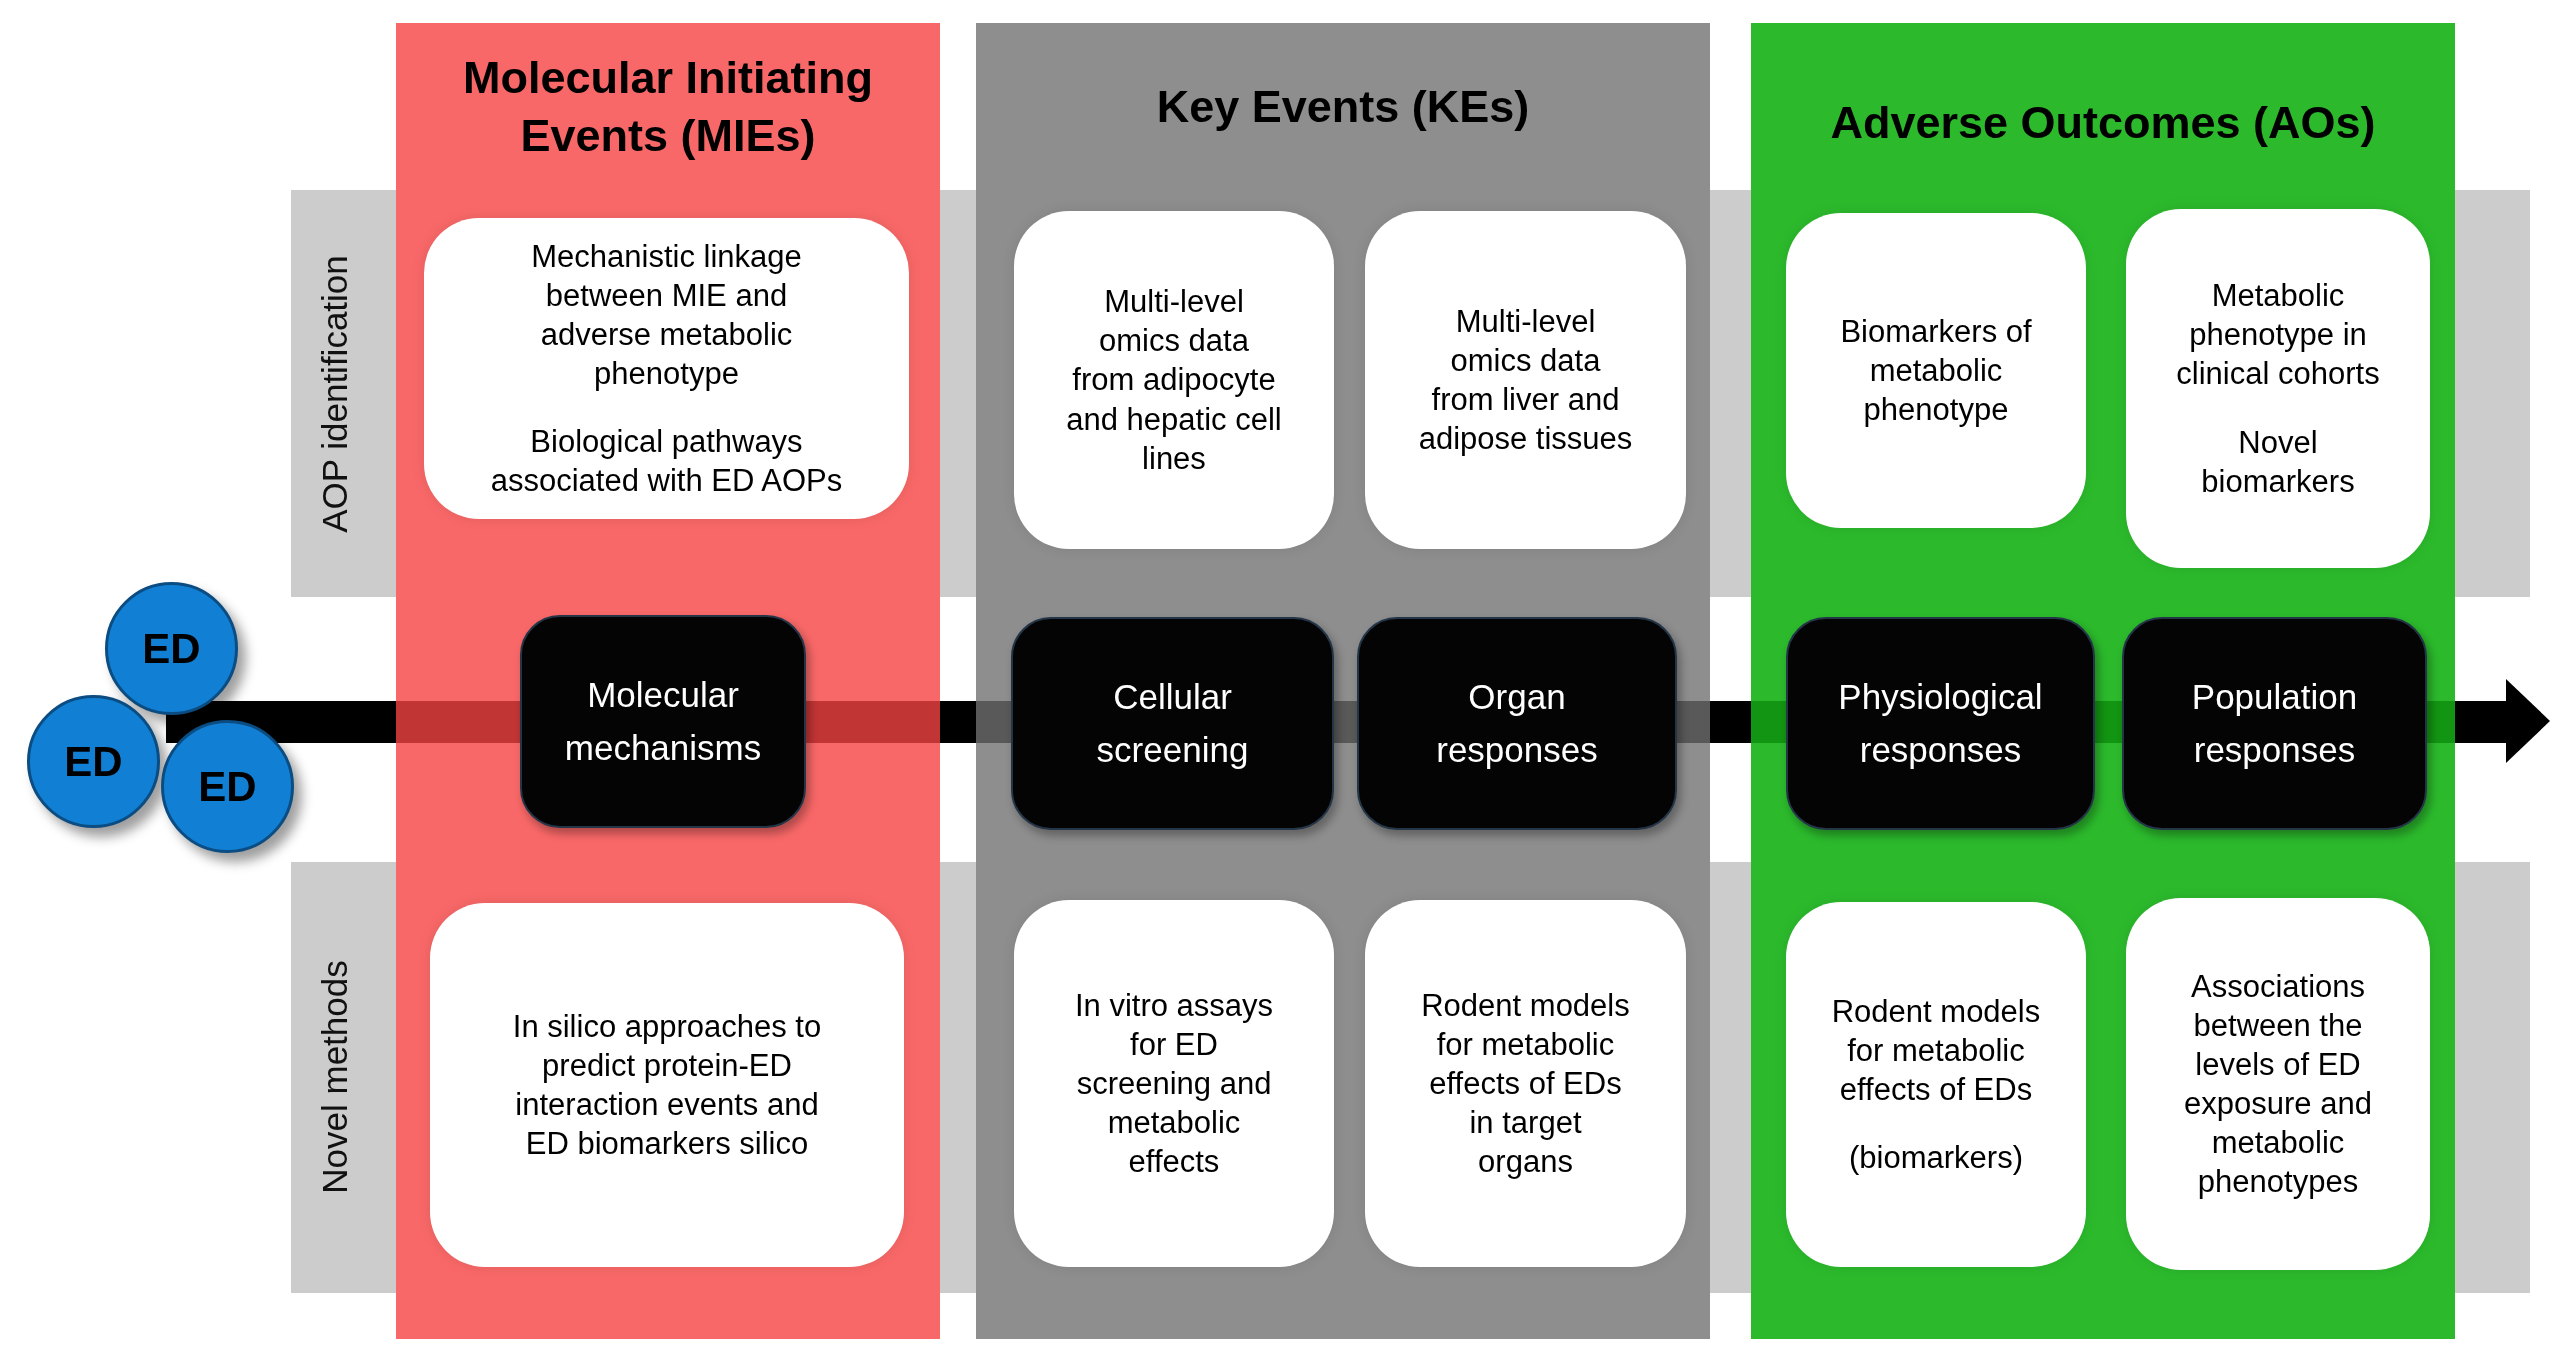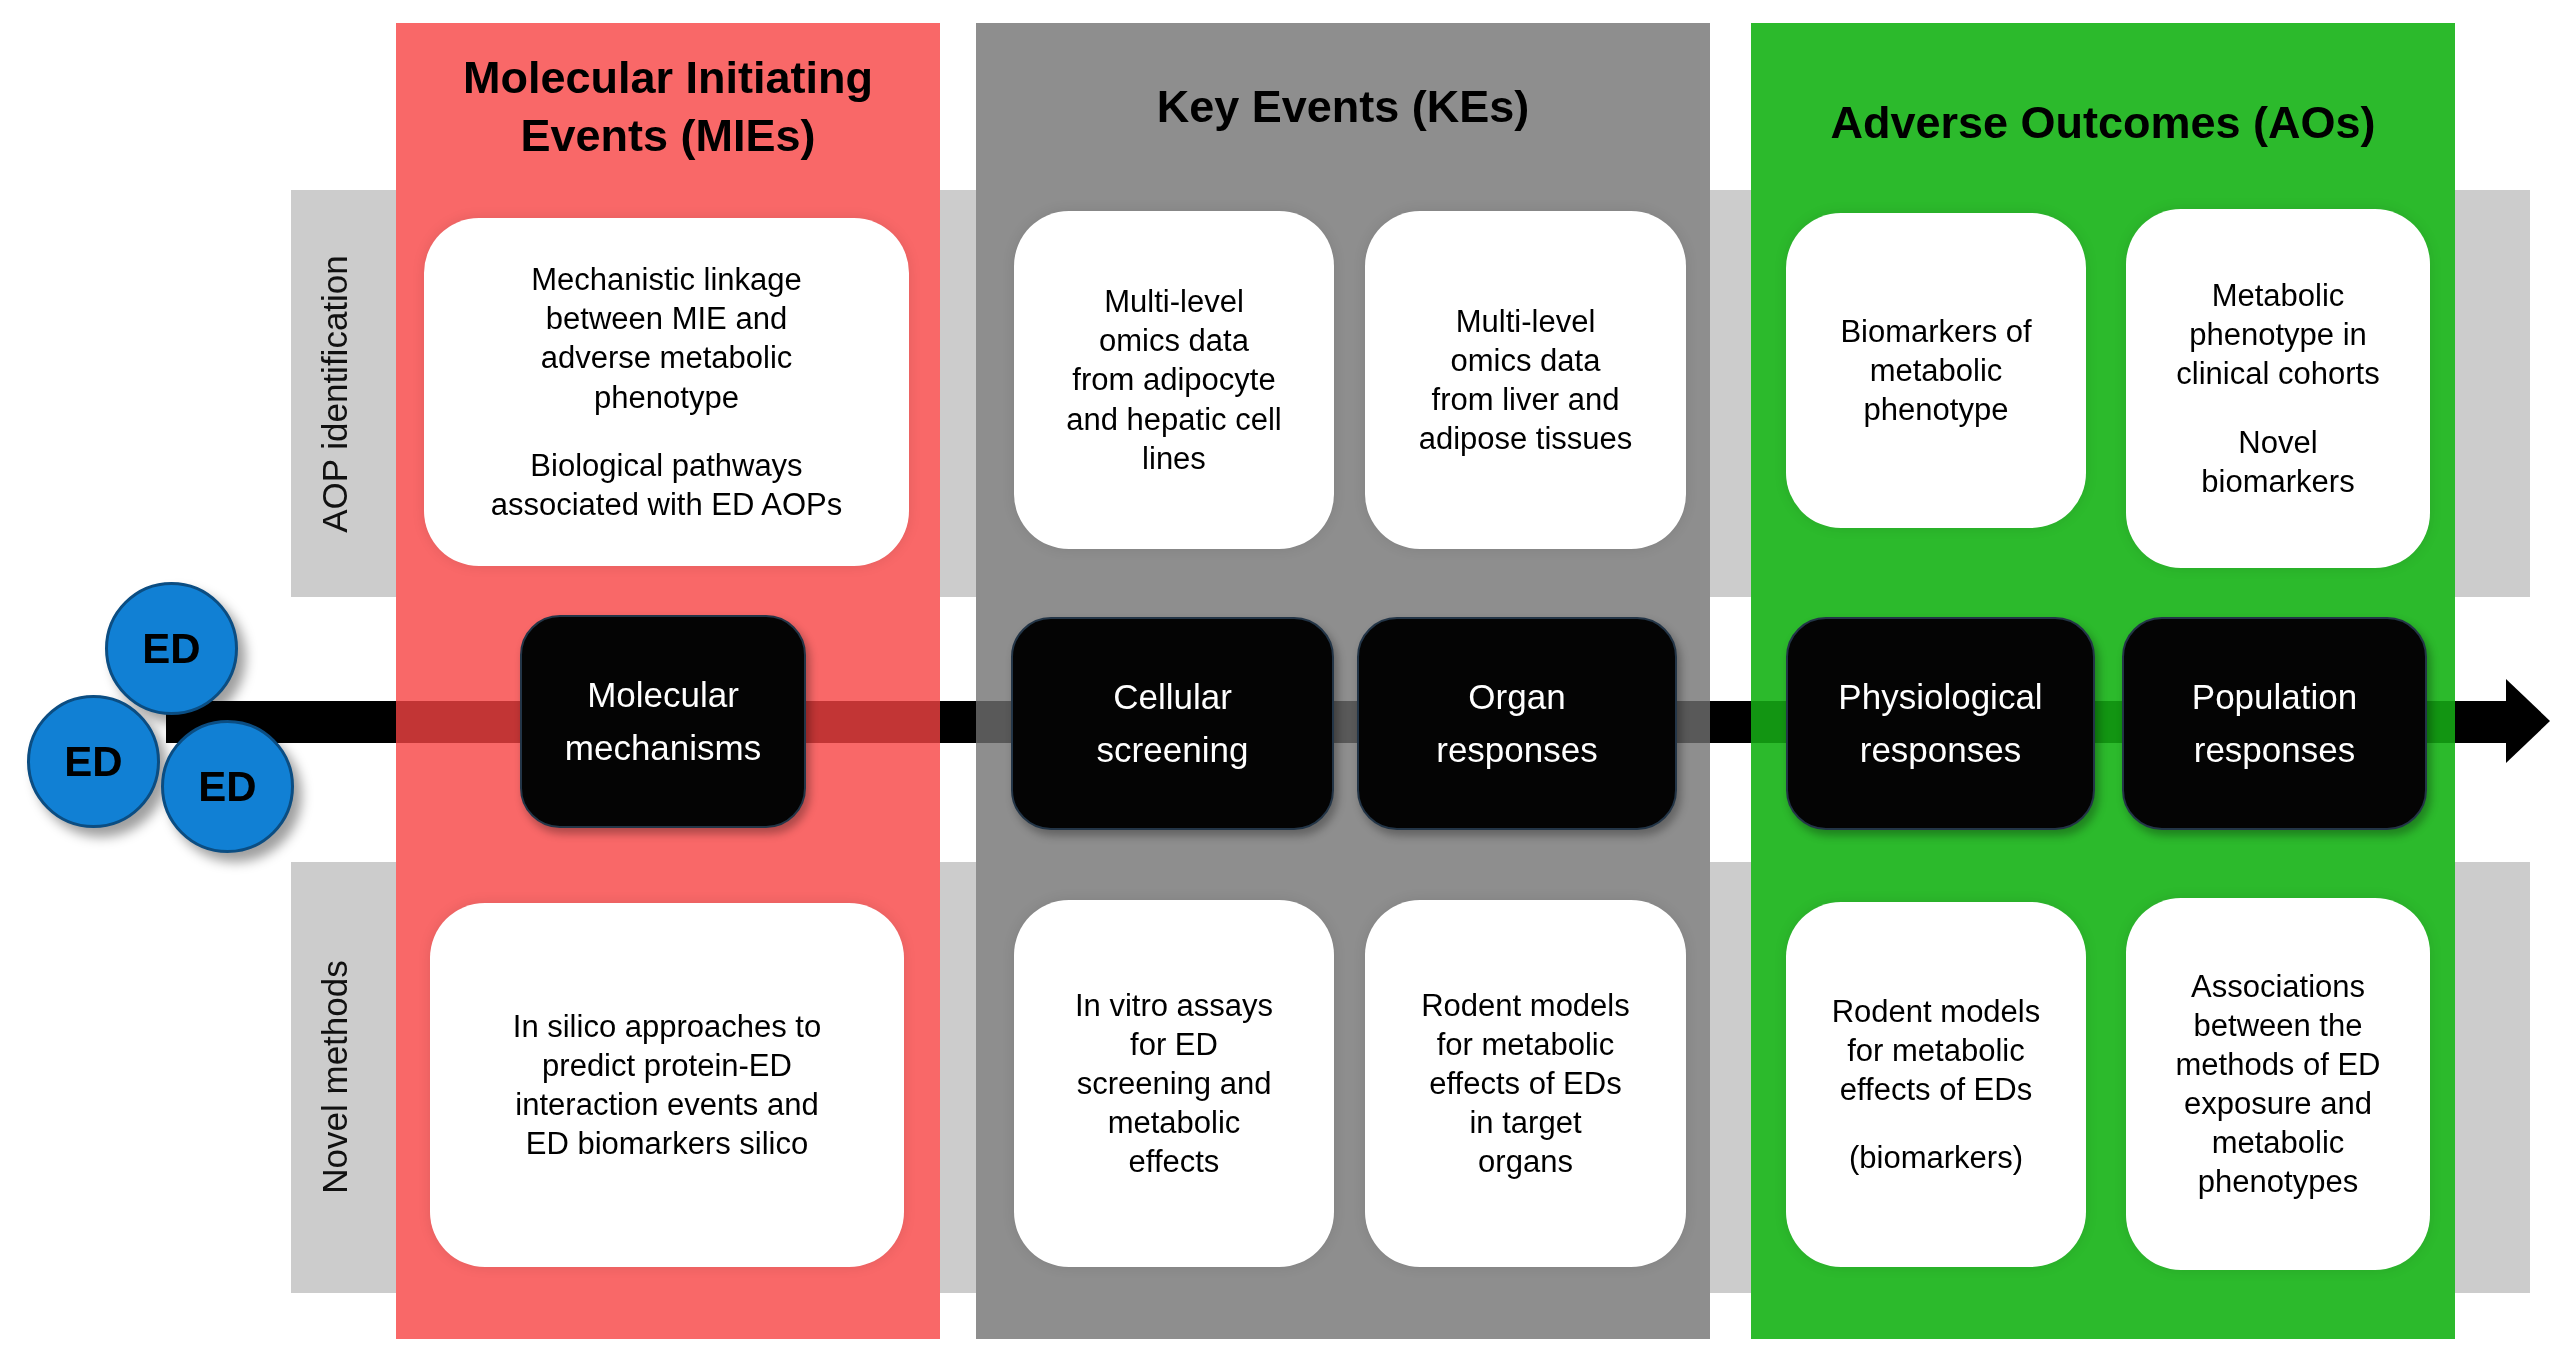--- a/index.html
+++ b/index.html
@@ -98,21 +98,21 @@
 mechanisms</div>
   <div class="ebox" style="left:1011px;top:617px;width:323px;height:213px;">Cellular
 screening</div>
   <div class="ebox" style="left:1357px;top:617px;width:320px;height:213px;">Organ
 responses</div>
   <div class="ebox" style="left:1786px;top:617px;width:309px;height:213px;">Physiological
 responses</div>
   <div class="ebox" style="left:2122px;top:617px;width:305px;height:213px;">Population
 responses</div>
 
-  <div class="wbox" style="left:424px;top:218px;width:485px;height:348px;">
+  <div class="wbox" style="left:424px;top:218px;width:485px;height:301px;">
     <p>Mechanistic linkage
 between MIE and
 adverse metabolic
 phenotype</p>
     <p>Biological pathways
 associated with ED AOPs</p>
   </div>
   <div class="wbox" style="left:1014px;top:211px;width:320px;height:338px;">
     <p>Multi-level
 omics data
@@ -161,21 +161,21 @@
   </div>
   <div class="wbox" style="left:1786px;top:902px;width:300px;height:365px;">
     <p>Rodent models
 for metabolic
 effects of EDs</p>
     <p>(biomarkers)</p>
   </div>
   <div class="wbox" style="left:2126px;top:898px;width:304px;height:372px;">
     <p>Associations
 between the
-methods of ED
+levels of ED
 exposure and
 metabolic
 phenotypes</p>
   </div>
 
   <div class="ed" style="left:105px;top:582px;">ED</div>
   <div class="ed" style="left:27px;top:695px;">ED</div>
   <div class="ed" style="left:161px;top:720px;">ED</div>
 
 </div>

